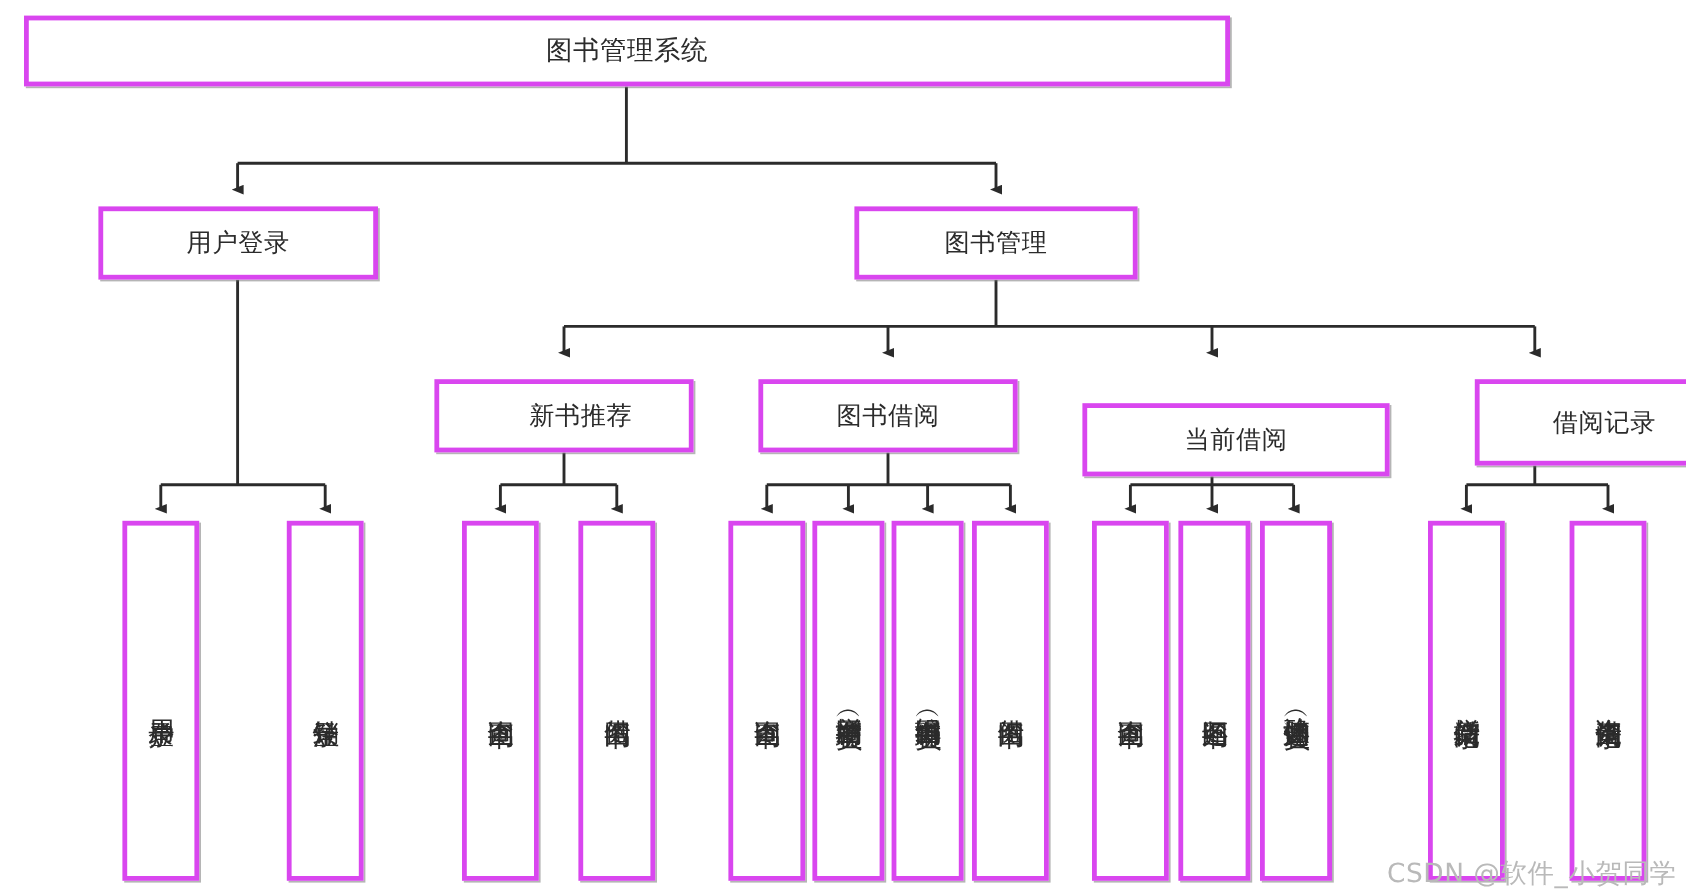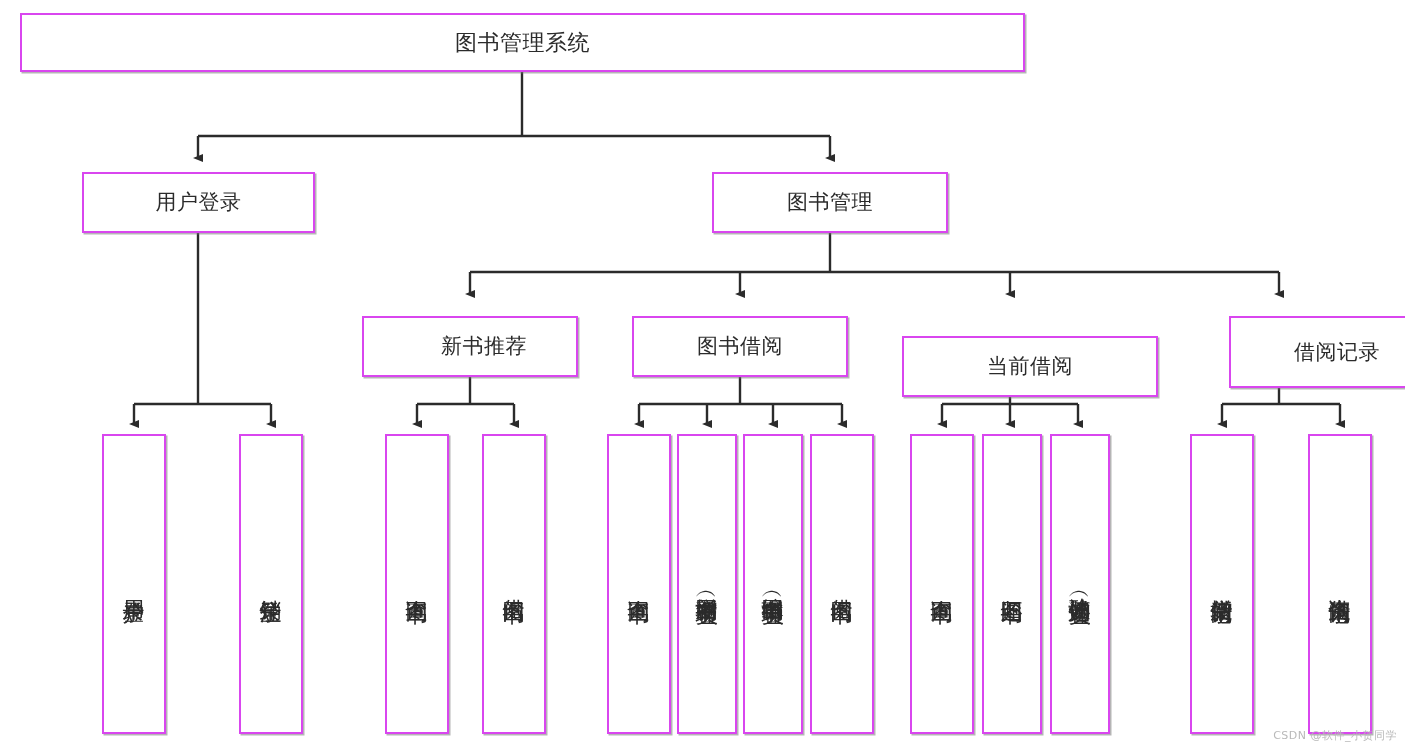--- a/index.html
+++ b/index.html
@@ -23,21 +23,21 @@
     left: 0;
     top: 0;
     width: 1405px;
     height: 747px;
     pointer-events: none;
   }
   .node {
     position: absolute;
     box-sizing: border-box;
     background: #ffffff;
-    border: 2px solid #d946ef;
+    border: 4px solid #d946ef;
     box-shadow: 1.5px 1.5px 0 0 rgba(120,120,120,0.55);
     display: flex;
     align-items: center;
     justify-content: center;
     color: #2b2b2b;
   }
   .node .label {
     display: block;
     text-align: center;
     line-height: 1.18;
@@ -57,21 +57,21 @@
     font-size: 22px;
     letter-spacing: 1px;
     line-height: 1.05;
     white-space: nowrap;
   }
   #root-node .label { font-size: 22px; }
   .watermark {
     position: absolute;
     right: 8px;
     bottom: 4px;
-    font-size: 11px;
+    font-size: 22px;
     color: #b9b9b9;
     letter-spacing: 0.5px;
     white-space: nowrap;
     user-select: none;
   }
 </style>
 </head>
 <body>
 
 <div id="canvas">

